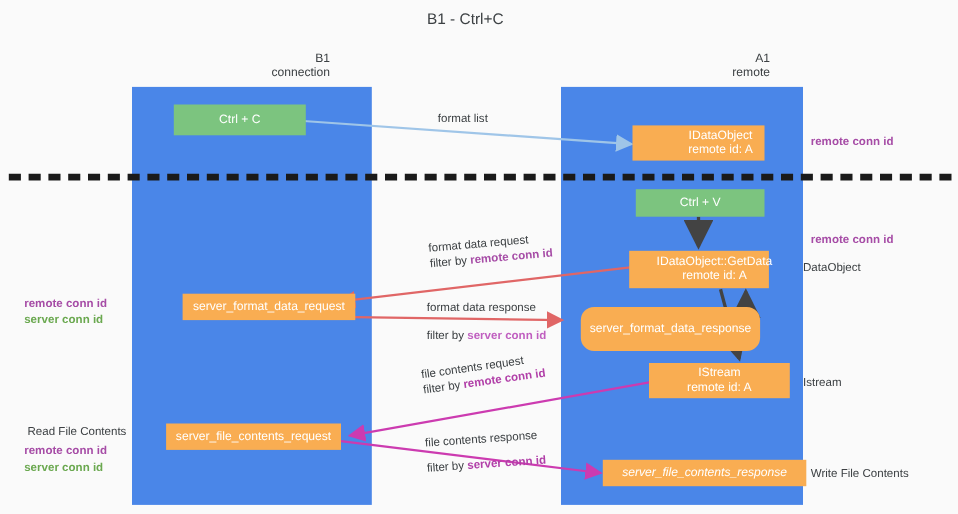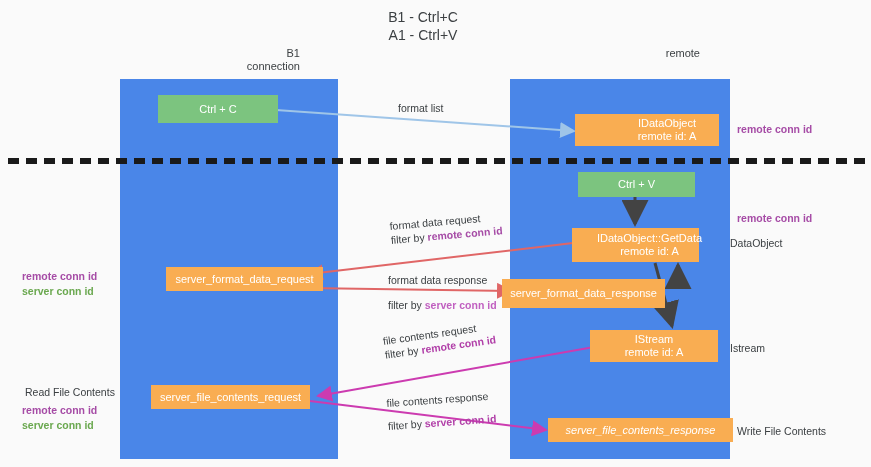--- a/index.html
+++ b/index.html
@@ -55,28 +55,28 @@
   
   svg.overlay{position:absolute;left:0;top:0;width:871px;height:467px;pointer-events:none;}
 </style>
 </head>
 <body>
 
 <div id="stage">
 
   <div class="abs title">
     <div>B1 - Ctrl+C</div>
-    <div>A1 - Ctrl+V</div>
   </div>
 
   <div class="abs lane-head" style="left:140px;top:47px;width:160px;">
     <div>B1</div>
     <div>connection</div>
   </div>
   <div class="abs lane-head" style="left:540px;top:47px;width:160px;">
+    <div>A1</div>
     <div>remote</div>
   </div>
 
   <div class="abs lane" style="left:120px;top:79px;width:218px;height:380px;"></div>
   <div class="abs lane" style="left:510px;top:79px;width:220px;height:380px;"></div>
 
   <svg class="overlay">
     <defs>
       <marker id="ah-blue" markerWidth="8" markerHeight="8" refX="7" refY="4" orient="auto">
         <path d="M0,0 L8,4 L0,8 z" fill="#9fc5e8"></path>
@@ -108,39 +108,39 @@
 
     <line x1="594" y1="347" x2="318" y2="396" stroke="#cc3bb0" stroke-width="2" marker-end="url(#ah-mag)"></line>
 
     <line x1="310" y1="401" x2="546" y2="430" stroke="#cc3bb0" stroke-width="2" marker-end="url(#ah-mag)"></line>
   </svg>
 
   <div class="abs box green" style="left:158px;top:95px;width:120px;height:28px;">
     <div>Ctrl + C</div>
   </div>
 
-  <div class="abs box orange" style="left:575px;top:114px;width:144px;height:32px;padding-left:40px;">
+  <div class="abs box orange" style="left:575px;top:114px;width:120px;height:32px;padding-left:40px;">
     <div>IDataObject</div>
     <div>remote id: A</div>
   </div>
 
   <div class="abs box green" style="left:578px;top:172px;width:117px;height:25px;">
     <div>Ctrl + V</div>
   </div>
 
   <div class="abs box orange" style="left:572px;top:228px;width:127px;height:34px;padding-left:28px;">
     <div>IDataObject::GetData</div>
     <div>remote id: A</div>
   </div>
 
   <div class="abs box orange" style="left:152px;top:267px;width:157px;height:24px;margin-left:14px;">
     <div>server_format_data_request</div>
   </div>
 
-  <div class="abs box orange" style="left:502px;top:279px;width:163px;height:29px;">
+  <div class="abs box orange" style="left:528px;top:279px;width:163px;height:40px;border-radius:12px;">
     <div>server_format_data_response</div>
   </div>
 
   <div class="abs box orange" style="left:590px;top:330px;width:128px;height:32px;">
     <div>IStream</div>
     <div>remote id: A</div>
   </div>
 
   <div class="abs box orange" style="left:151px;top:385px;width:159px;height:24px;">
     <div>server_file_contents_request</div>

